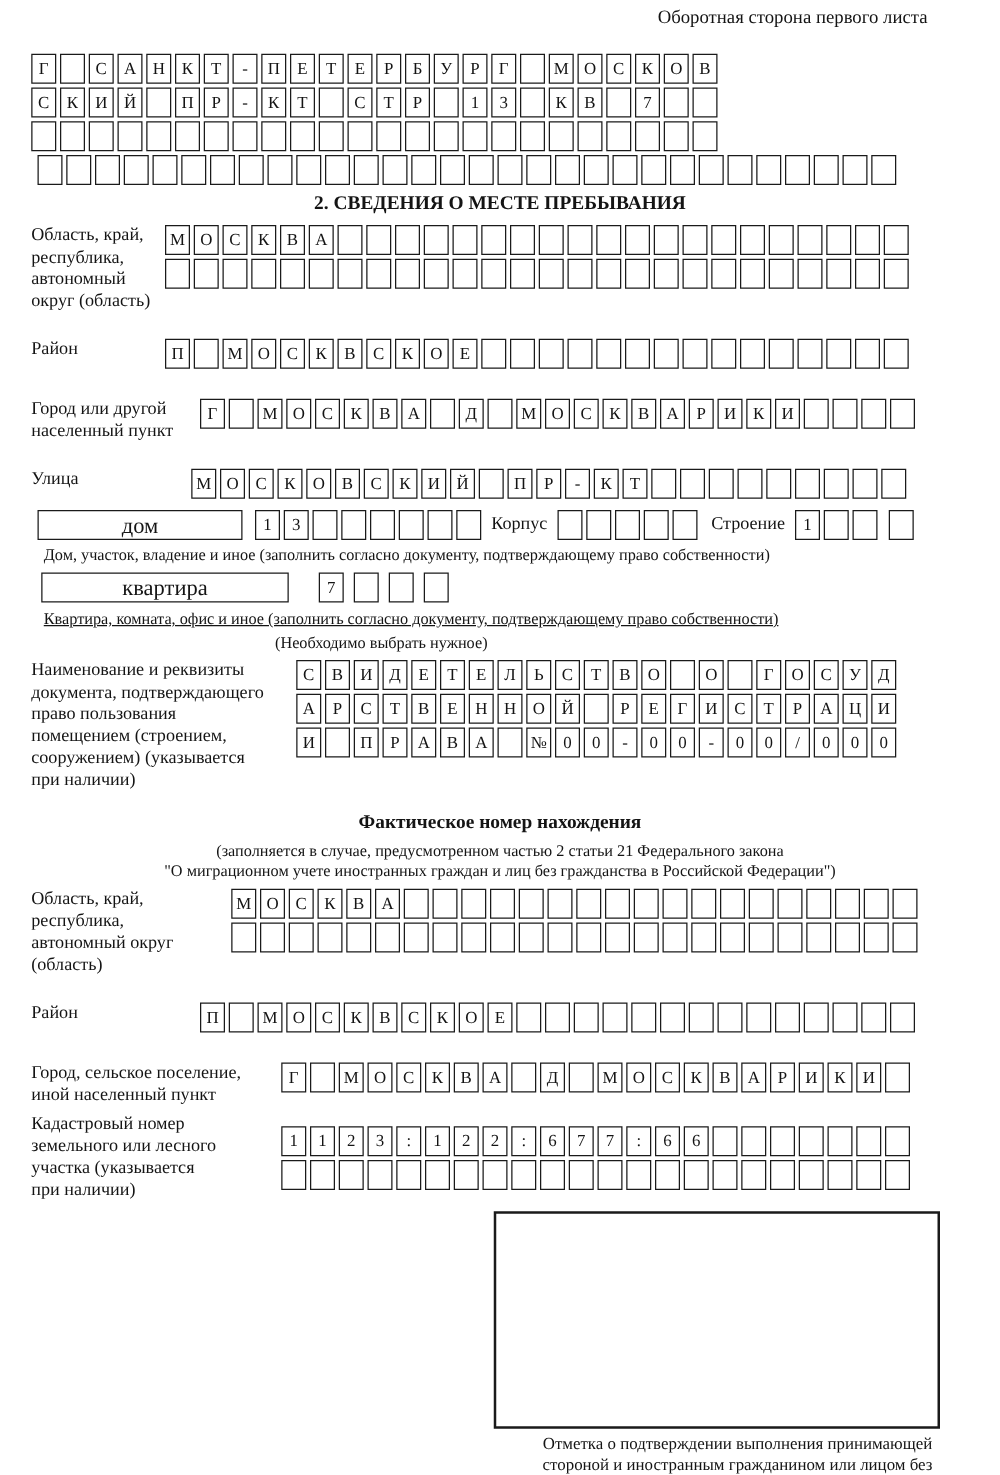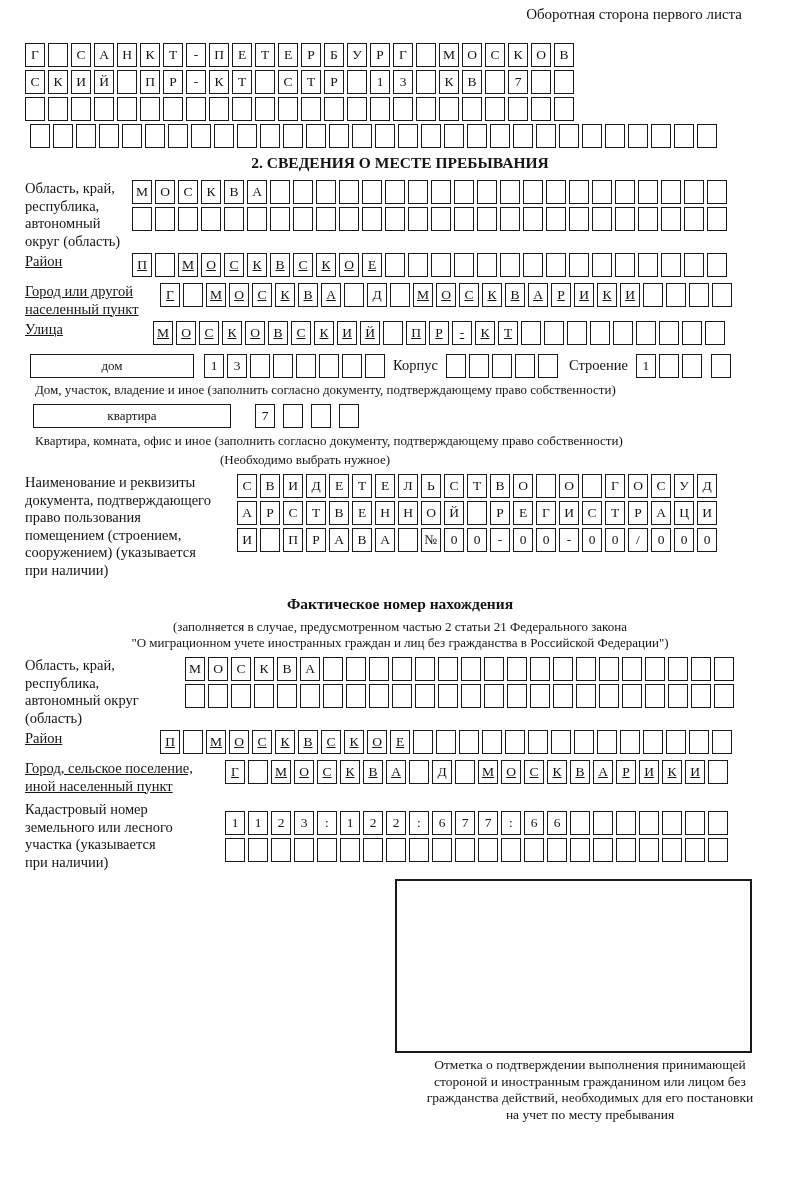--- a/index.html
+++ b/index.html
@@ -11,28 +11,28 @@
   .lbl{font-size:14.5px;line-height:17.5px;flex:0 0 auto;}
   .lblline{white-space:nowrap;}
   .rows{flex:1 1 auto;}
   .cellrow{display:flex;margin-bottom:3px;}
   .cell{flex:0 0 18px;width:18px;height:22px;border:1.5px solid #1a1a1a;margin-right:3px;
         display:flex;align-items:center;justify-content:center;font-size:13.5px;background:#fff;}
   .caption{font-size:13px;line-height:16px;}
   .center{text-align:center;}
   .heading{font-size:15.5px;font-weight:bold;text-align:center;}
   .fieldrect{border:1.5px solid #1a1a1a;height:22px;display:flex;align-items:center;justify-content:center;
-             font-size:13px;box-sizing:content-box;flex:0 0 auto;}
+             font-size:18px;box-sizing:content-box;flex:0 0 auto;}
   .chk{width:19px;height:23px;border:1.5px solid #1a1a1a;display:flex;align-items:center;justify-content:center;
        font-size:14px;flex:0 0 auto;}
   .xgap{margin-left:6px;}
   .w-prev{width:160px;} .w-reg1{width:107px;} .w-dis1{width:107px;} .w-city1{width:135px;}
   .w-str1{width:128px;} .w-doc{width:212px;} .w-reg2{width:160px;} .w-dis2{width:135px;}
   .w-city2{width:200px;} .w-cad{width:200px;}
-  .mt3{margin-top:3px;text-decoration:underline;} .mt6{margin-top:6px;}
+  .mt3{margin-top:21px;} .mt6{margin-top:6px;}
   .stamp-box{margin:8px 0 4px 370px;width:353px;height:170px;border:2px solid #1a1a1a;}
   .stamp-caption{margin-left:345px;width:440px;text-align:center;font-size:13.5px;line-height:16.5px;}
   .stay-row{display:flex;align-items:center;margin-top:6px;font-size:14.5px;}
   .stay-row .optlbl{margin:0 0 0 11px;}
   .apt-cells .cell{margin-right:8px;}
 </style>
 </head>
 <body>
 
 <div class="page">
@@ -361,21 +361,21 @@
 
     <div class="grp mt6" style="align-items:center;margin-left:8px;">
       <div class="fieldrect" style="width:196px;margin-right:24px;">квартира</div>
       <div class="cellrow apt-cells" style="margin-bottom:0;">
           <span class="cell">7</span>
           <span class="cell"></span>
           <span class="cell"></span>
           <span class="cell"></span>
         </div>
     </div>
-    <div class="caption" style="margin:5px 0 0 10px;">Квартира, комната, офис и иное (заполнить согласно документу, подтверждающему право собственности)</div>
+    <div class="caption" style="margin:5px 0 0 10px;text-decoration:underline;">Квартира, комната, офис и иное (заполнить согласно документу, подтверждающему право собственности)</div>
 
     <div class="caption" style="margin:3px 0 0 195px;">(Необходимо выбрать нужное)</div>
 
     <div class="grp mt6">
       <div class="lbl w-doc">
         <div class="lblline">Наименование и реквизиты</div>
         <div class="lblline">документа, подтверждающего</div>
         <div class="lblline">право пользования</div>
         <div class="lblline">помещением (строением,</div>
         <div class="lblline">сооружением) (указывается</div>

